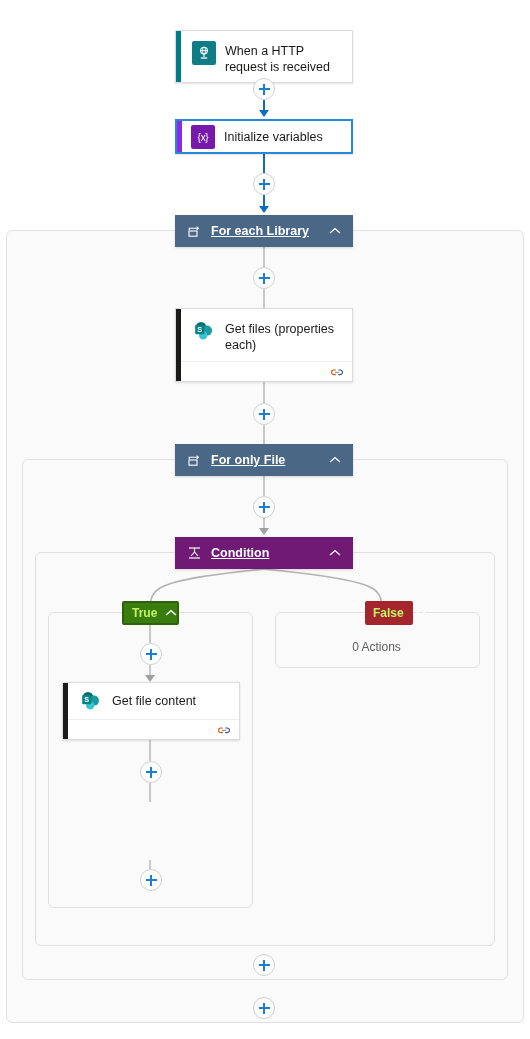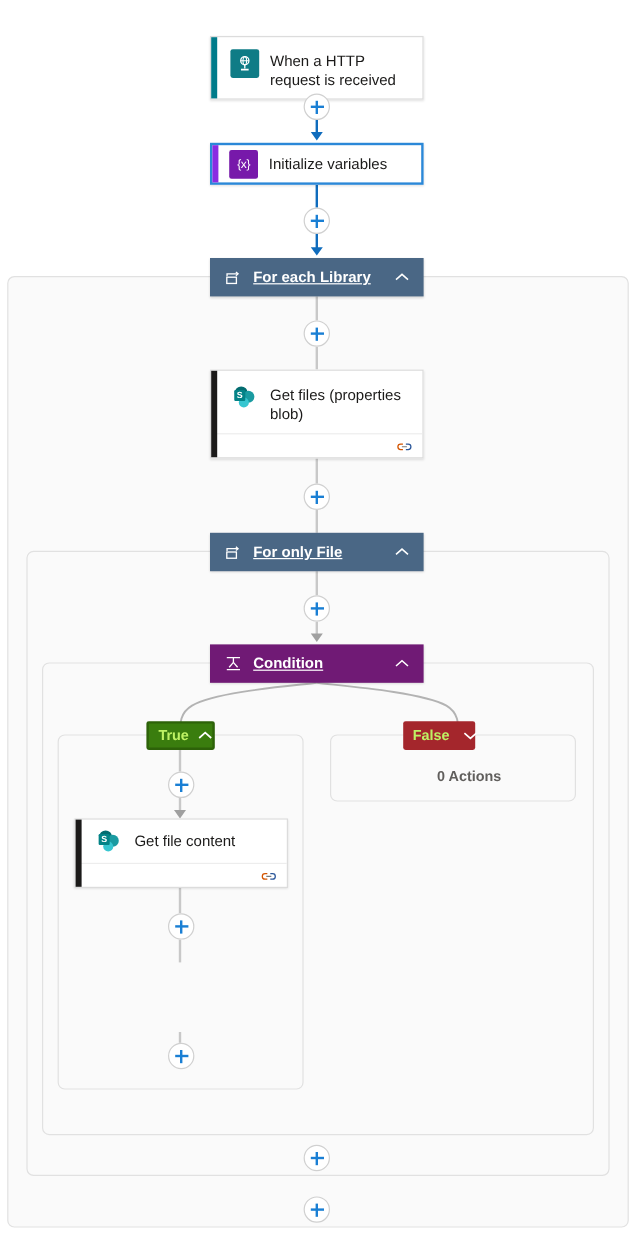--- a/index.html
+++ b/index.html
@@ -269,21 +269,21 @@
     <div class="card-body" style="height:52px;">
       <div class="app-icon" style="background:transparent;">
         <svg width="22" height="20" viewBox="0 0 22 20" xmlns="http://www.w3.org/2000/svg">
           <circle cx="8" cy="6.4" r="5.4" fill="#036c70"></circle>
           <circle cx="14" cy="9.6" r="5" fill="#1a9ba1"></circle>
           <circle cx="10.2" cy="14.4" r="4.2" fill="#37c6d0"></circle>
           <rect x="2.2" y="4" width="9.2" height="9.2" rx="1" fill="#038387"></rect>
           <text x="6.8" y="11" font-family="Liberation Sans, sans-serif" font-size="7.4" font-weight="bold" fill="#ffffff" text-anchor="middle">S</text>
         </svg>
       </div>
-      <div class="card-title">Get files (properties blob)</div>
+      <div class="card-title">Get files (properties each)</div>
     </div>
     <div class="card-footer">
       <span>
         <svg class="link-icon" viewBox="0 0 16 12" xmlns="http://www.w3.org/2000/svg">
           <path d="M6.6 3.2 H4.4 a2.6 2.6 0 0 0 0 5.2 H6.6" fill="none" stroke="#d35400" stroke-width="1.2"></path>
           <path d="M9.4 3.2 H11.6 a2.6 2.6 0 0 1 0 5.2 H9.4" fill="none" stroke="#2b579a" stroke-width="1.2"></path>
           <line x1="5.6" y1="5.8" x2="10.4" y2="5.8" stroke="#7a7a7a" stroke-width="1.1"></line>
         </svg>
       </span>
     </div>
@@ -328,30 +328,30 @@
 
   <div class="branch-pill true" style="left:122px; top:601px; width:57px;">
     <span>True</span>
     <span class="bp-chev">
       <svg width="12" height="8" viewBox="0 0 12 8" xmlns="http://www.w3.org/2000/svg">
         <path d="M1 6 L6 1.6 L11 6" fill="none" stroke="#ffffff" stroke-width="1.4"></path>
       </svg>
     </span>
   </div>
 
-  <div class="branch-pill false" style="left:336px; top:601px; width:60px;gap:11px;">
+  <div class="branch-pill false" style="left:365px; top:601px; width:48px;gap:11px;">
     <span>False</span>
     <span class="bp-chev">
       <svg width="12" height="8" viewBox="0 0 12 8" xmlns="http://www.w3.org/2000/svg">
         <path d="M1 2 L6 6.4 L11 2" fill="none" stroke="#ffffff" stroke-width="1.4"></path>
       </svg>
     </span>
   </div>
 
-  <div class="empty-actions" style="left:275px; top:640px; width:232px;font-weight:bold;">0 Actions</div>
+  <div class="empty-actions" style="left:275px; top:640px; width:203px;">0 Actions</div>
 
   <div class="plus-btn" style="left:140px; top:643px;"></div>
 
   <div class="card" style="left:62px; top:682px; width:178px; height:58px;">
     <div class="accent" style="background:#1b1a19;"></div>
     <div class="card-body" style="height:36px; align-items:center; padding:4px 10px 4px 16px;">
       <div class="app-icon" style="background:transparent;">
         <svg width="22" height="20" viewBox="0 0 22 20" xmlns="http://www.w3.org/2000/svg">
           <circle cx="8" cy="6.4" r="5.4" fill="#036c70"></circle>
           <circle cx="14" cy="9.6" r="5" fill="#1a9ba1"></circle>

